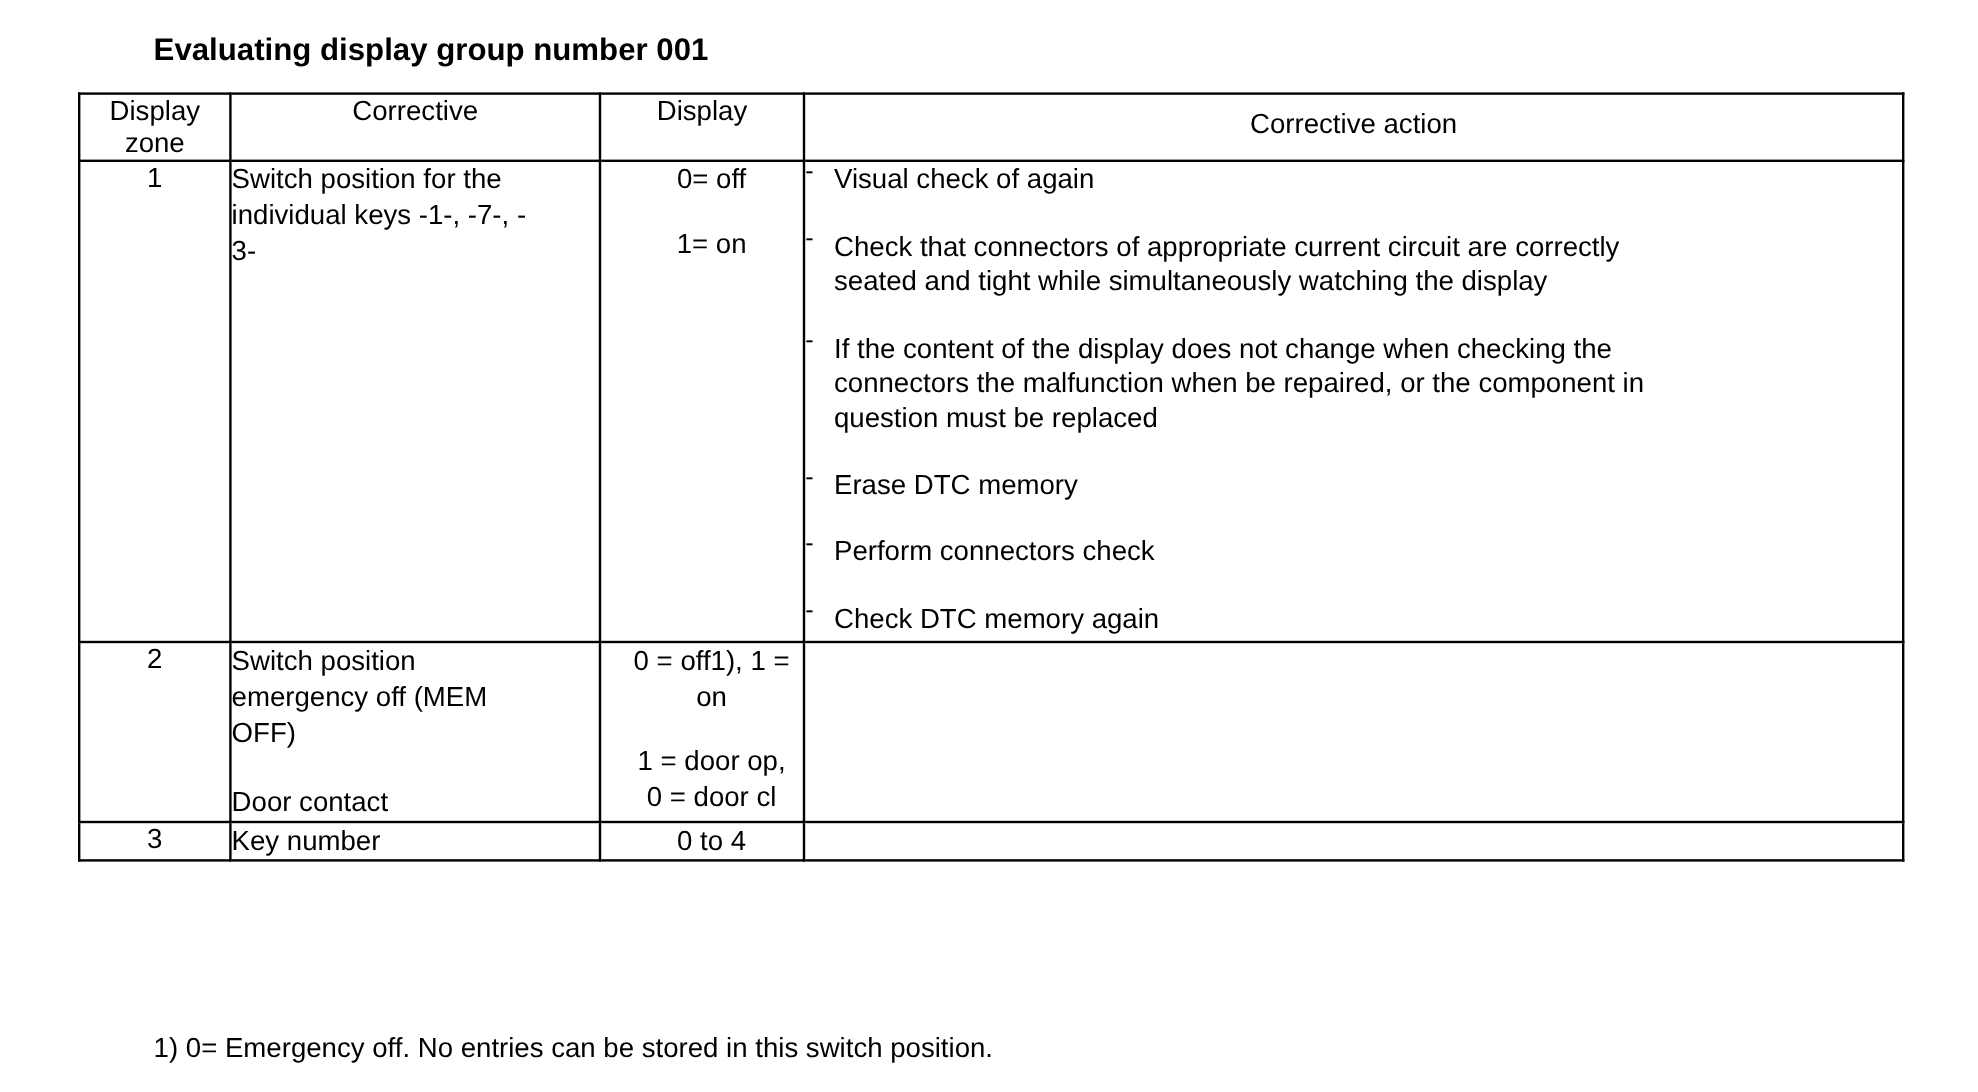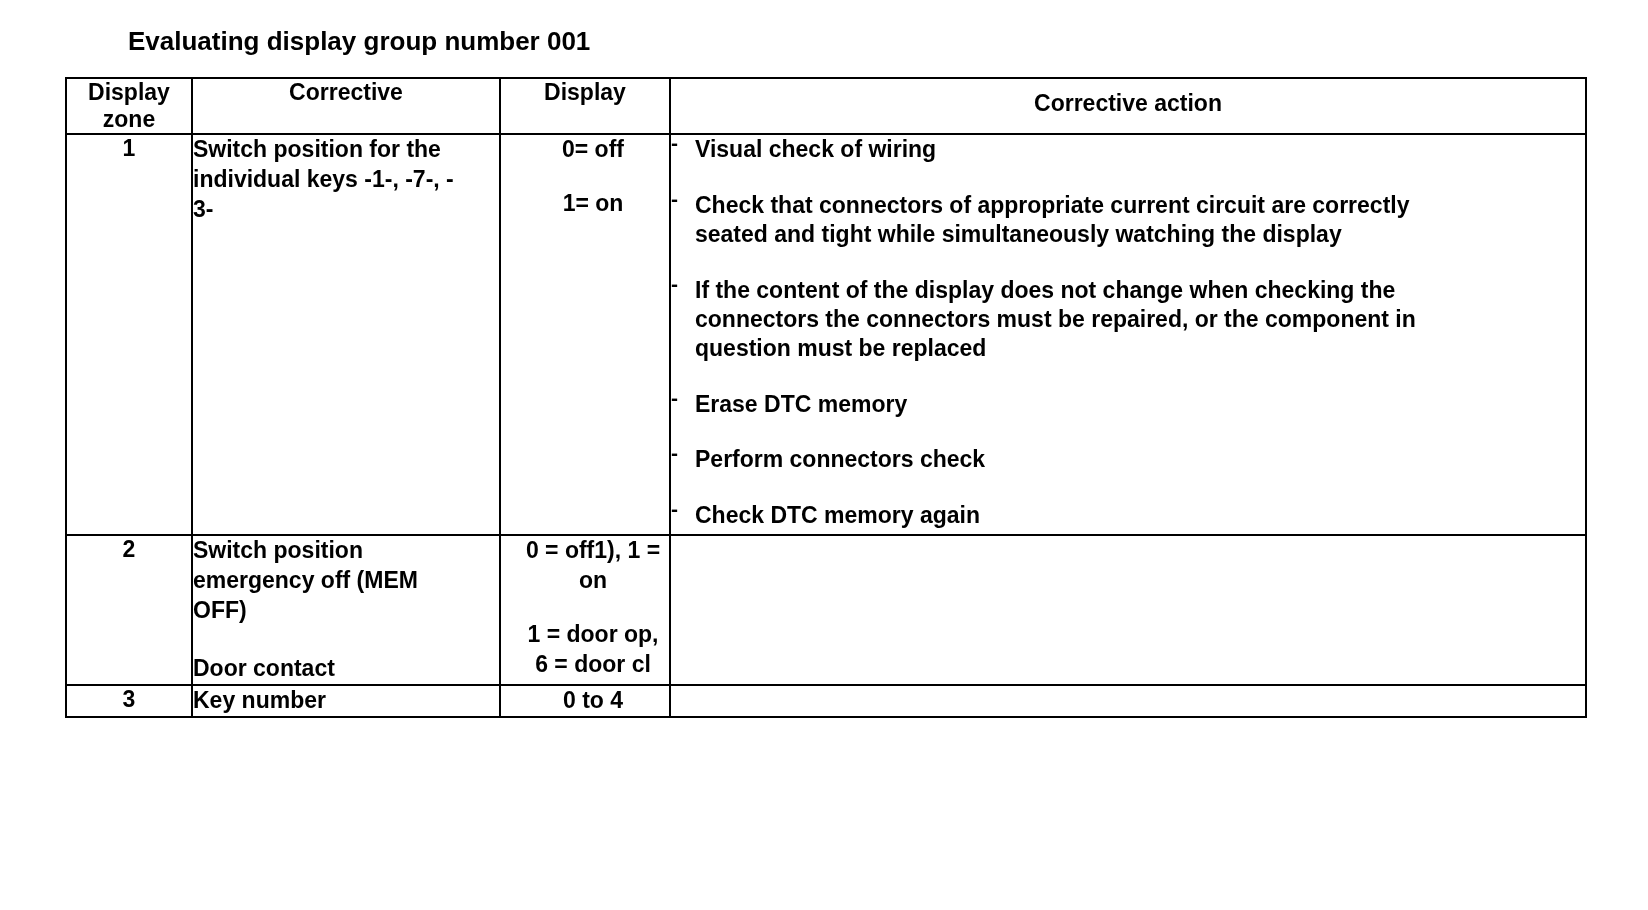--- a/index.html
+++ b/index.html
@@ -42,21 +42,21 @@
     width: 1520px;
     border-collapse: collapse;
     table-layout: fixed;
   }
 
   table.eval-table td,
   table.eval-table th {
     border: 2px solid #000000;
     padding: 0;
     vertical-align: top;
-    font-weight: bold;
+    font-weight: normal;
   }
 
   
   col.c-zone   { width: 126px; }
   col.c-desc   { width: 308px; }
   col.c-disp   { width: 170px; }
   col.c-action { width: 916px; }
 
   
   .hdr-cell {
@@ -165,31 +165,31 @@
         </td>
         <td class="disp-cell">
           <span class="disp-line">0= off</span>
           <span class="disp-gap"></span>
           <span class="disp-line">1= on</span>
         </td>
         <td class="action-cell">
           <ul class="actions">
             <li>
               <span class="dash">-</span>
-              <span class="act-line">Visual check of wiring</span>
+              <span class="act-line">Visual check of again</span>
             </li>
             <li>
               <span class="dash">-</span>
               <span class="act-line">Check that connectors of appropriate current circuit are correctly</span>
               <span class="act-line">seated and tight while simultaneously watching the display</span>
             </li>
             <li>
               <span class="dash">-</span>
               <span class="act-line">If the content of the display does not change when checking the</span>
-              <span class="act-line">connectors the connectors must be repaired, or the component in</span>
+              <span class="act-line">connectors the malfunction when be repaired, or the component in</span>
               <span class="act-line">question must be replaced</span>
             </li>
             <li>
               <span class="dash">-</span>
               <span class="act-line">Erase DTC memory</span>
             </li>
             <li>
               <span class="dash">-</span>
               <span class="act-line">Perform connectors check</span>
             </li>
@@ -208,33 +208,34 @@
           <span class="desc-line">emergency off (MEM</span>
           <span class="desc-line">OFF)</span>
           <span class="desc-gap"></span>
           <span class="desc-line">Door contact</span>
         </td>
         <td class="disp-cell">
           <span class="disp-line">0 = off1), 1 =</span>
           <span class="disp-line">on</span>
           <span class="disp-gap"></span>
           <span class="disp-line">1 = door op,</span>
-          <span class="disp-line">6 = door cl</span>
+          <span class="disp-line">0 = door cl</span>
         </td>
         <td class="action-cell"></td>
       </tr>
 
       <tr>
         <td class="zone-cell">3</td>
         <td class="desc-cell">
           <span class="desc-line">Key number</span>
         </td>
         <td class="disp-cell">
           <span class="disp-line">0 to 4</span>
         </td>
         <td class="action-cell"></td>
       </tr>
 
     </tbody>
   </table>
 
+  <div class="footnote">1) 0= Emergency off. No entries can be stored in this switch position.</div>
 
 </div>
 
 </body></html>

